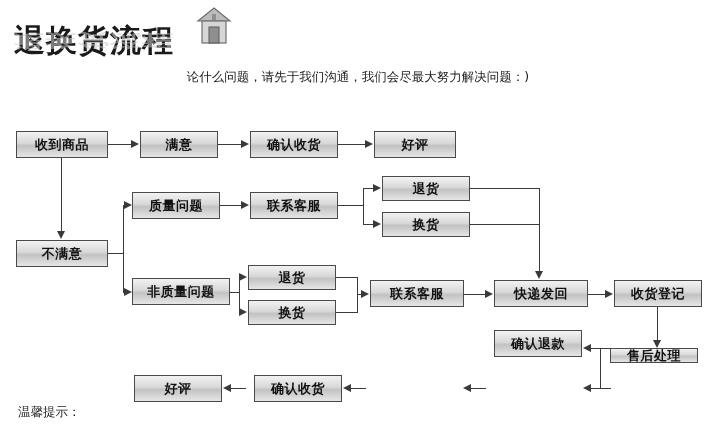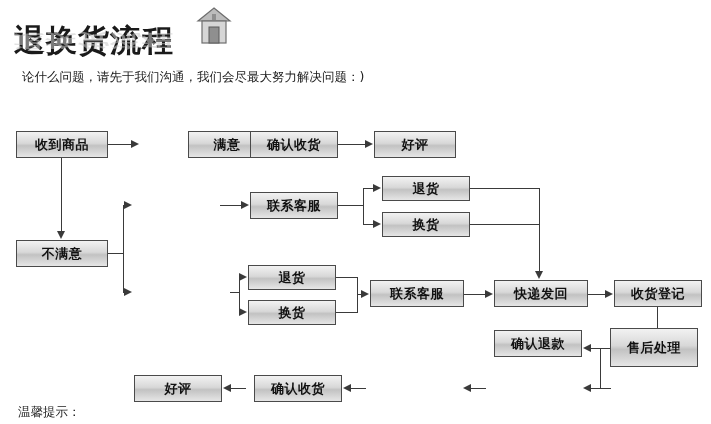--- a/index.html
+++ b/index.html
@@ -69,21 +69,21 @@
   .para {
     position: absolute;
     left: 22px;
     top: 66px;
     width: 672px;
     font-size: 12.5px;
     color: #1a1a1a;
     line-height: 22px;
   }
   .para .l1 { display: block; text-indent: 34px; }
-  .para .l2 { display: block; }
+  .para .l2 { display: block; text-align: center; }
 
   
   .box {
     position: absolute;
     box-sizing: border-box;
     border: 1.2px solid #4a4a4a;
     background: linear-gradient(to bottom, #f2f2f2 0%, #d8d8d8 45%, #c2c2c2 55%, #e6e6e6 100%);
     color: #111;
     font-size: 13px;
     font-weight: bold;
@@ -226,38 +226,40 @@
   <div class="ln lh" style="left:470px; top:388px; width:16px;"></div>
   <div class="arrow arrow-l" style="left:463px; top:384px;"></div>
 
   <div class="ln lh" style="left:350px; top:388px; width:16px;"></div>
   <div class="arrow arrow-l" style="left:343px; top:384px;"></div>
 
   <div class="ln lh" style="left:230px; top:388px; width:16px;"></div>
   <div class="arrow arrow-l" style="left:223px; top:384px;"></div>
 
   <div class="box" style="left:16px;  top:131px; width:92px; height:27px;">收到商品</div>
-  <div class="box" style="left:140px; top:131px; width:78px; height:27px;margin-left:48px;">满意</div>
+  <div class="box" style="left:140px; top:131px; width:78px; height:27px;">满意</div>
   <div class="box" style="left:250px; top:131px; width:88px; height:27px;">确认收货</div>
   <div class="box" style="left:374px; top:131px; width:82px; height:27px;">好评</div>
 
   <div class="box" style="left:16px;  top:240px; width:92px; height:27px;">不满意</div>
 
+  <div class="box" style="left:132px; top:192px; width:88px; height:27px;">质量问题</div>
   <div class="box" style="left:250px; top:192px; width:88px; height:27px;">联系客服</div>
   <div class="box" style="left:382px; top:176px; width:88px; height:25px;">退货</div>
   <div class="box" style="left:382px; top:212px; width:88px; height:25px;">换货</div>
 
+  <div class="box" style="left:132px; top:278px; width:98px; height:27px;">非质量问题</div>
   <div class="box" style="left:248px; top:265px; width:88px; height:25px;">退货</div>
   <div class="box" style="left:248px; top:300px; width:88px; height:25px;">换货</div>
 
   <div class="box" style="left:370px; top:280px; width:94px; height:27px;">联系客服</div>
   <div class="box" style="left:494px; top:280px; width:94px; height:27px;">快递发回</div>
   <div class="box" style="left:614px; top:280px; width:88px; height:27px;">收货登记</div>
 
   <div class="box" style="left:494px; top:330px; width:88px; height:27px;">确认退款</div>
-  <div class="box" style="left:610px; top:328px; width:88px; height:39px;">售后处理</div>
+  <div class="box" style="left:610px; top:348px; width:88px; height:15px;">售后处理</div>
 
   <div class="box" style="left:254px; top:375px; width:88px; height:27px;">确认收货</div>
   <div class="box" style="left:134px; top:375px; width:88px; height:27px;">好评</div>
 
   <div class="footer">温馨提示：</div>
 
 </div>
 
 </body></html>

